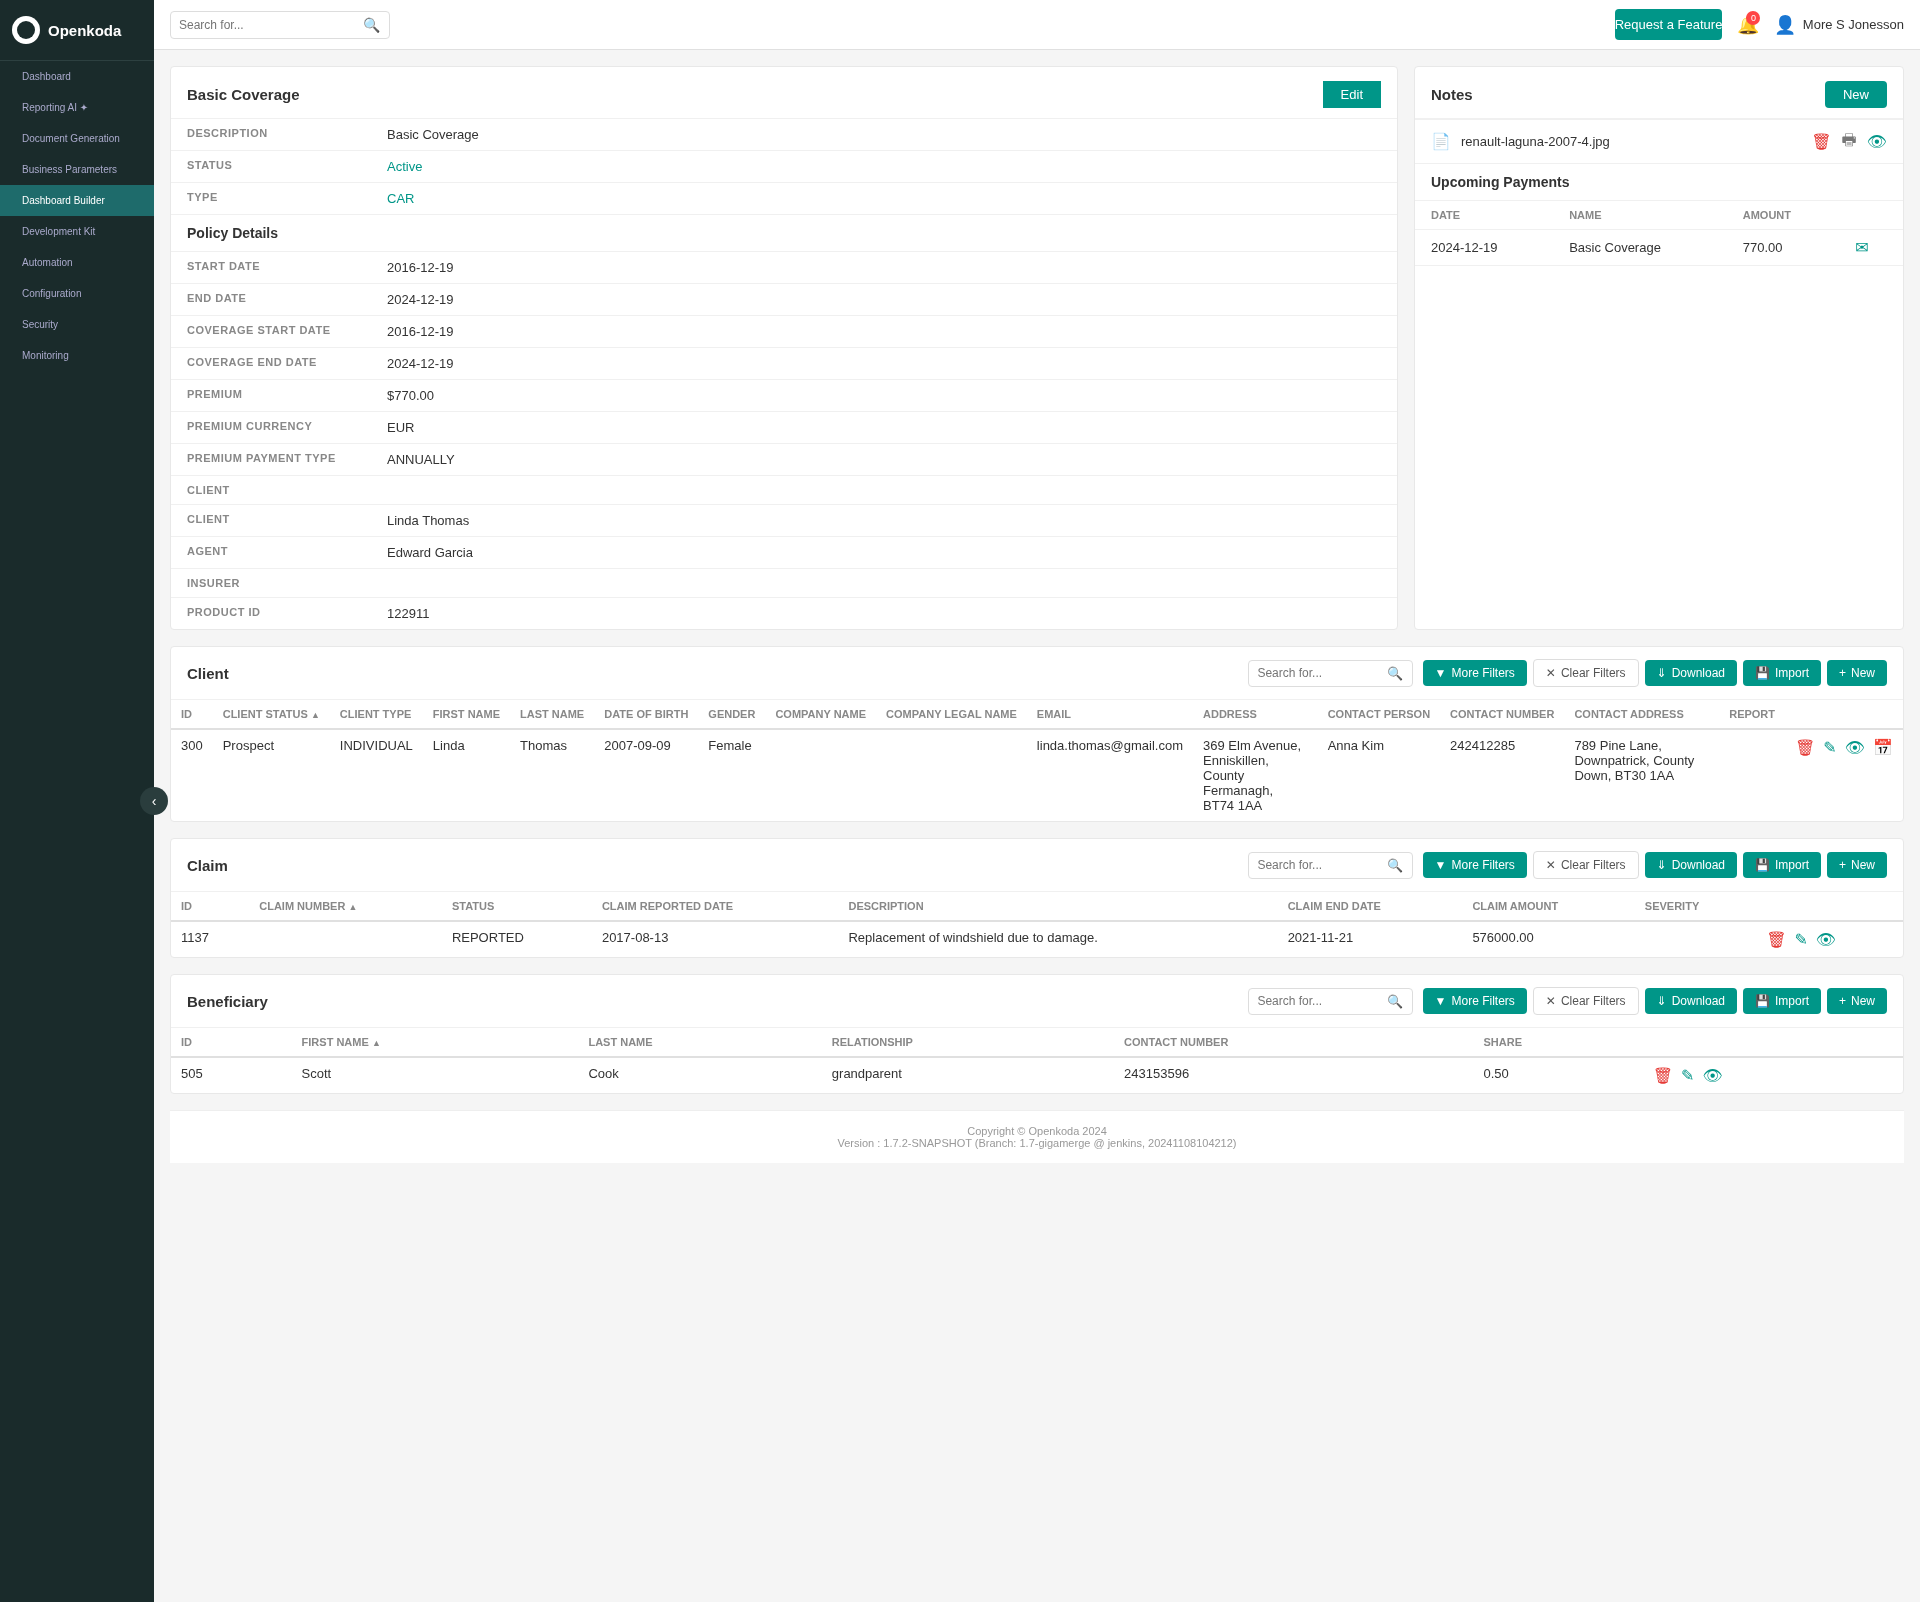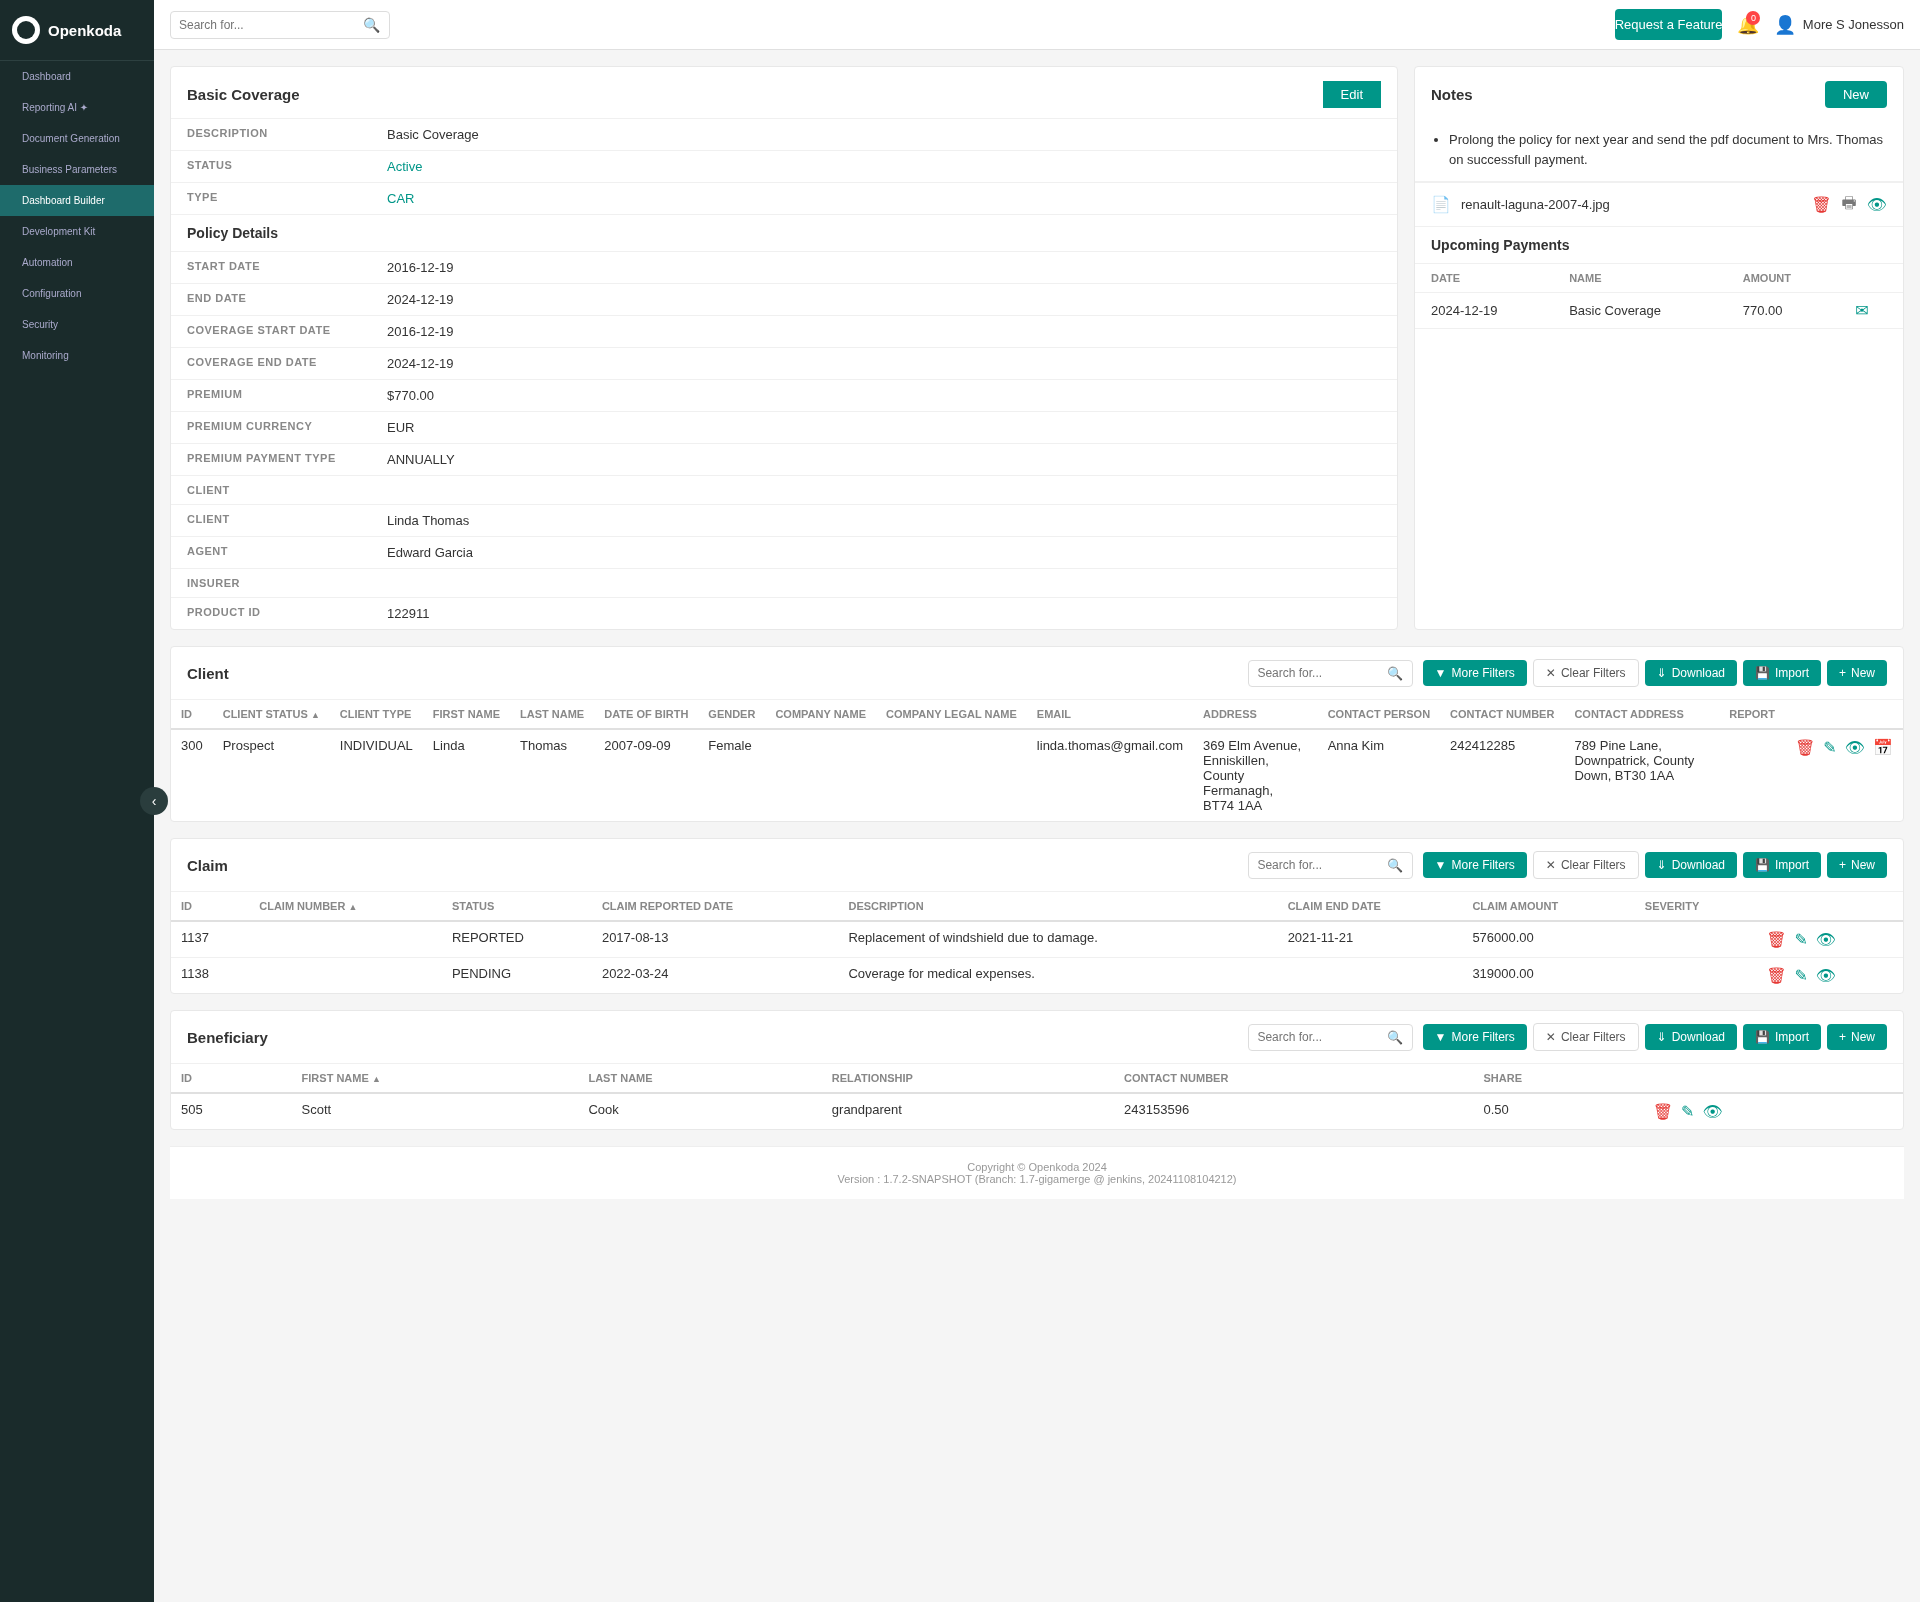--- a/index.html
+++ b/index.html
@@ -231,25 +231,20 @@
             </div>
           </div>
         </div>
 
         <div class="card-right">
 
           <div>
             <div class="section-header">
               <span class="section-title">Notes</span>
               <button class="btn-new">New</button>
-            </div>
-            <div class="notes-content">
-              <ul>
-                <li>Prolong the policy for next year and send the pdf document to Mrs. Thomas on successfull payment.</li>
-              </ul>
             </div>
           </div>
 
           <div class="attachments-section">
             <div class="attachment-row">
               <span class="attachment-icon">📄</span>
               <span class="attachment-name">renault-laguna-2007-4.jpg</span>
               <div class="attachment-actions">
                 <button class="icon-btn red">🗑</button>
                 <button class="icon-btn gray">🖶</button>
@@ -420,37 +415,20 @@
               <td>576000.00</td>
               <td></td>
               <td>
                 <div class="action-icons">
                   <button class="icon-btn red">🗑</button>
                   <button class="icon-btn teal">✎</button>
                   <button class="icon-btn teal">👁</button>
                 </div>
               </td>
             </tr>
-            <tr>
-              <td>1138</td>
-              <td></td>
-              <td>PENDING</td>
-              <td>2022-03-24</td>
-              <td>Coverage for medical expenses.</td>
-              <td></td>
-              <td>319000.00</td>
-              <td></td>
-              <td>
-                <div class="action-icons">
-                  <button class="icon-btn red">🗑</button>
-                  <button class="icon-btn teal">✎</button>
-                  <button class="icon-btn teal">👁</button>
-                </div>
-              </td>
-            </tr>
           </tbody>
         </table>
       </div>
 
       <div class="data-section">
         <div class="data-section-header">
           <span class="data-section-title">Beneficiary</span>
           <div class="data-search">
             <input type="text" placeholder="Search for..." style="">
             <span class="data-search-icon">🔍</span>

